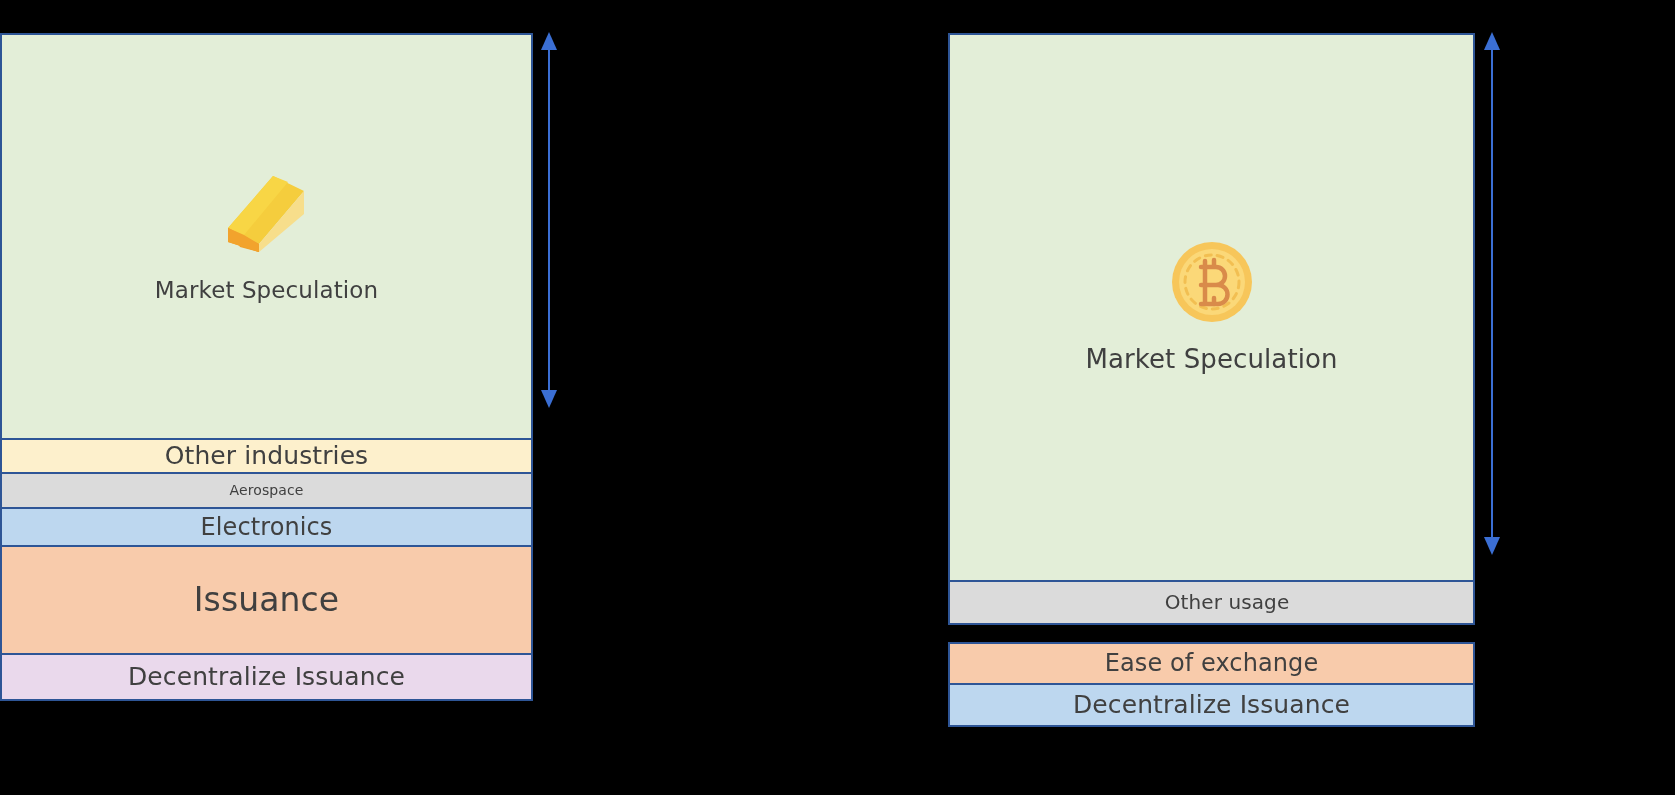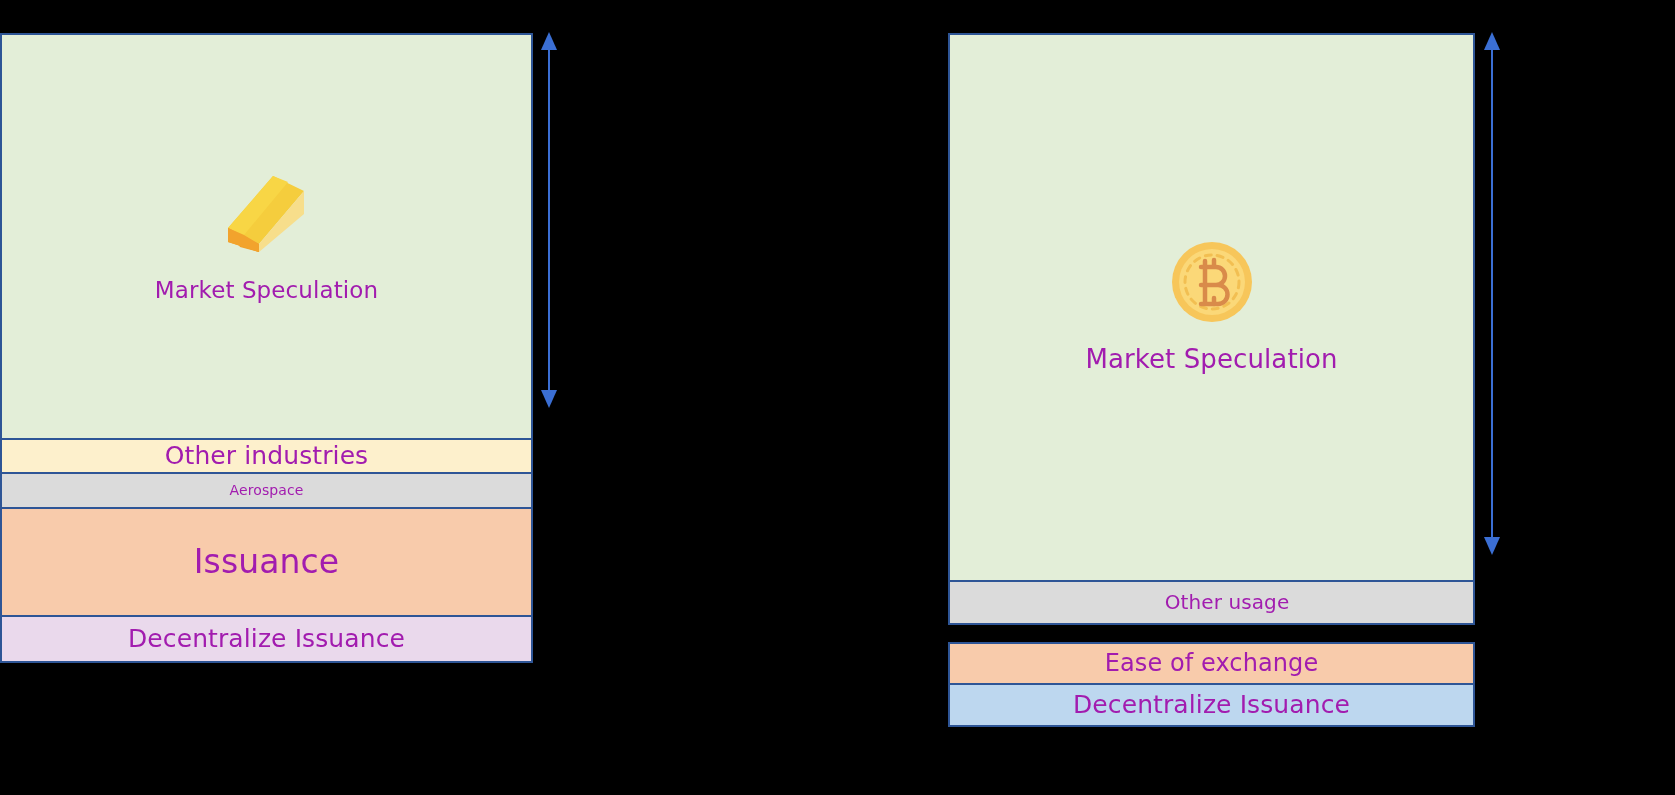--- a/index.html
+++ b/index.html
@@ -31,21 +31,21 @@
   }
 
   .band {
     position: relative;
     box-sizing: border-box;
     border: 2px solid #2e5596;
     margin-top: -2px;
     display: flex;
     align-items: center;
     justify-content: center;
-    color: #a21caf;
+    color: #404040;
     text-align: center;
     line-height: 1.1;
     overflow: hidden;
   }
   .band:first-child { margin-top: 0; }
 
   .band-label {
     display: block;
     white-space: nowrap;
     letter-spacing: 0.1px;
@@ -147,20 +147,23 @@
     </div>
 
     <div class="band" id="gold-band-other" style="background:#fdf0cc;">
       <span class="band-label t-other-ind">Other industries</span>
     </div>
 
     <div class="band" id="gold-band-aerospace" style="background:#dbdbdb;">
       <span class="band-label t-aerospace">Aerospace</span>
     </div>
 
+    <div class="band" id="gold-band-electronics" style="background:#bdd7ef;">
+      <span class="band-label t-electronics">Electronics</span>
+    </div>
 
     <div class="band" id="gold-band-jewelry" style="background:#f8cbab;">
       <span class="band-label t-jewelry">Issuance</span>
     </div>
 
     <div class="band" id="gold-band-issuance" style="background:#ead9ec;">
       <span class="band-label t-issuance-gold">Decentralize Issuance</span>
     </div>
   </div>
 

